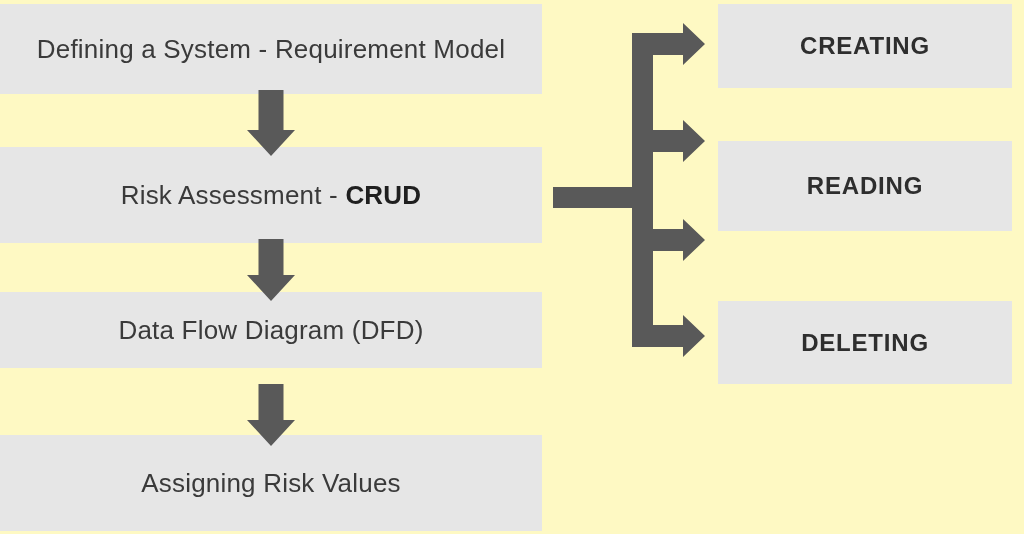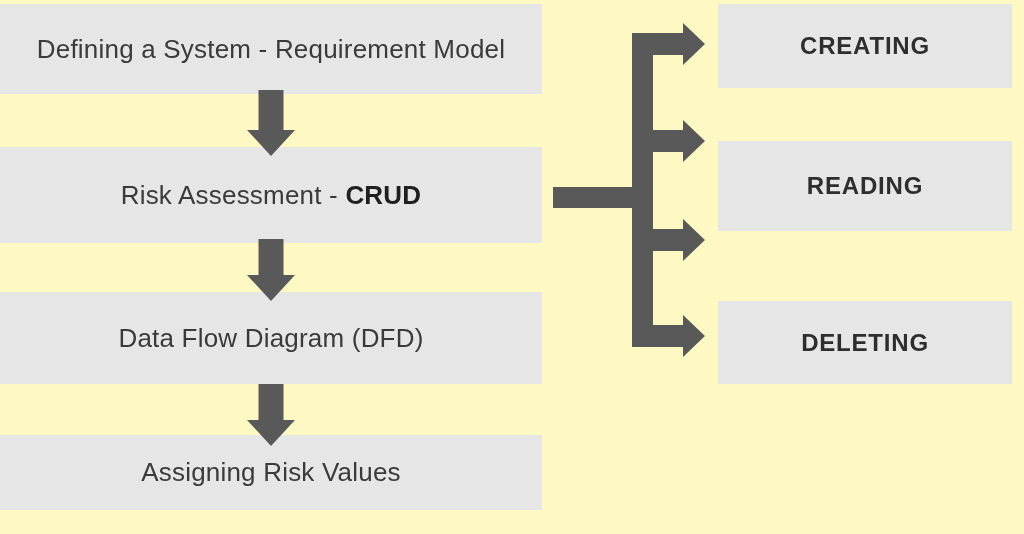--- a/index.html
+++ b/index.html
@@ -43,22 +43,22 @@
   }
   .op-box .op-text {
     font-size: 24px;
     color: #2e2e2e;
     letter-spacing: 0.8px;
     white-space: nowrap;
     font-weight: bold;
   }
   #b1 { top: 4px;   height: 90px; }
   #b2 { top: 147px; height: 96px; }
-  #b3 { top: 292px; height: 92px; }
-  #b4 { top: 435px; height: 75px; text-align: center; }
+  #b3 { top: 292px; height: 76px; }
+  #b4 { top: 435px; height: 96px; text-align: center; }
   #r1 { top: 4px;   height: 84px; }
   #r2 { top: 105px; height: 90px; margin-top: 36px; }
   #r3 { top: 202px; height: 82px; }
   #r4 { top: 301px; height: 83px; }
   .overlay {
     position: absolute;
     top: 0;
     left: 0;
     width: 1024px;
     height: 534px;

